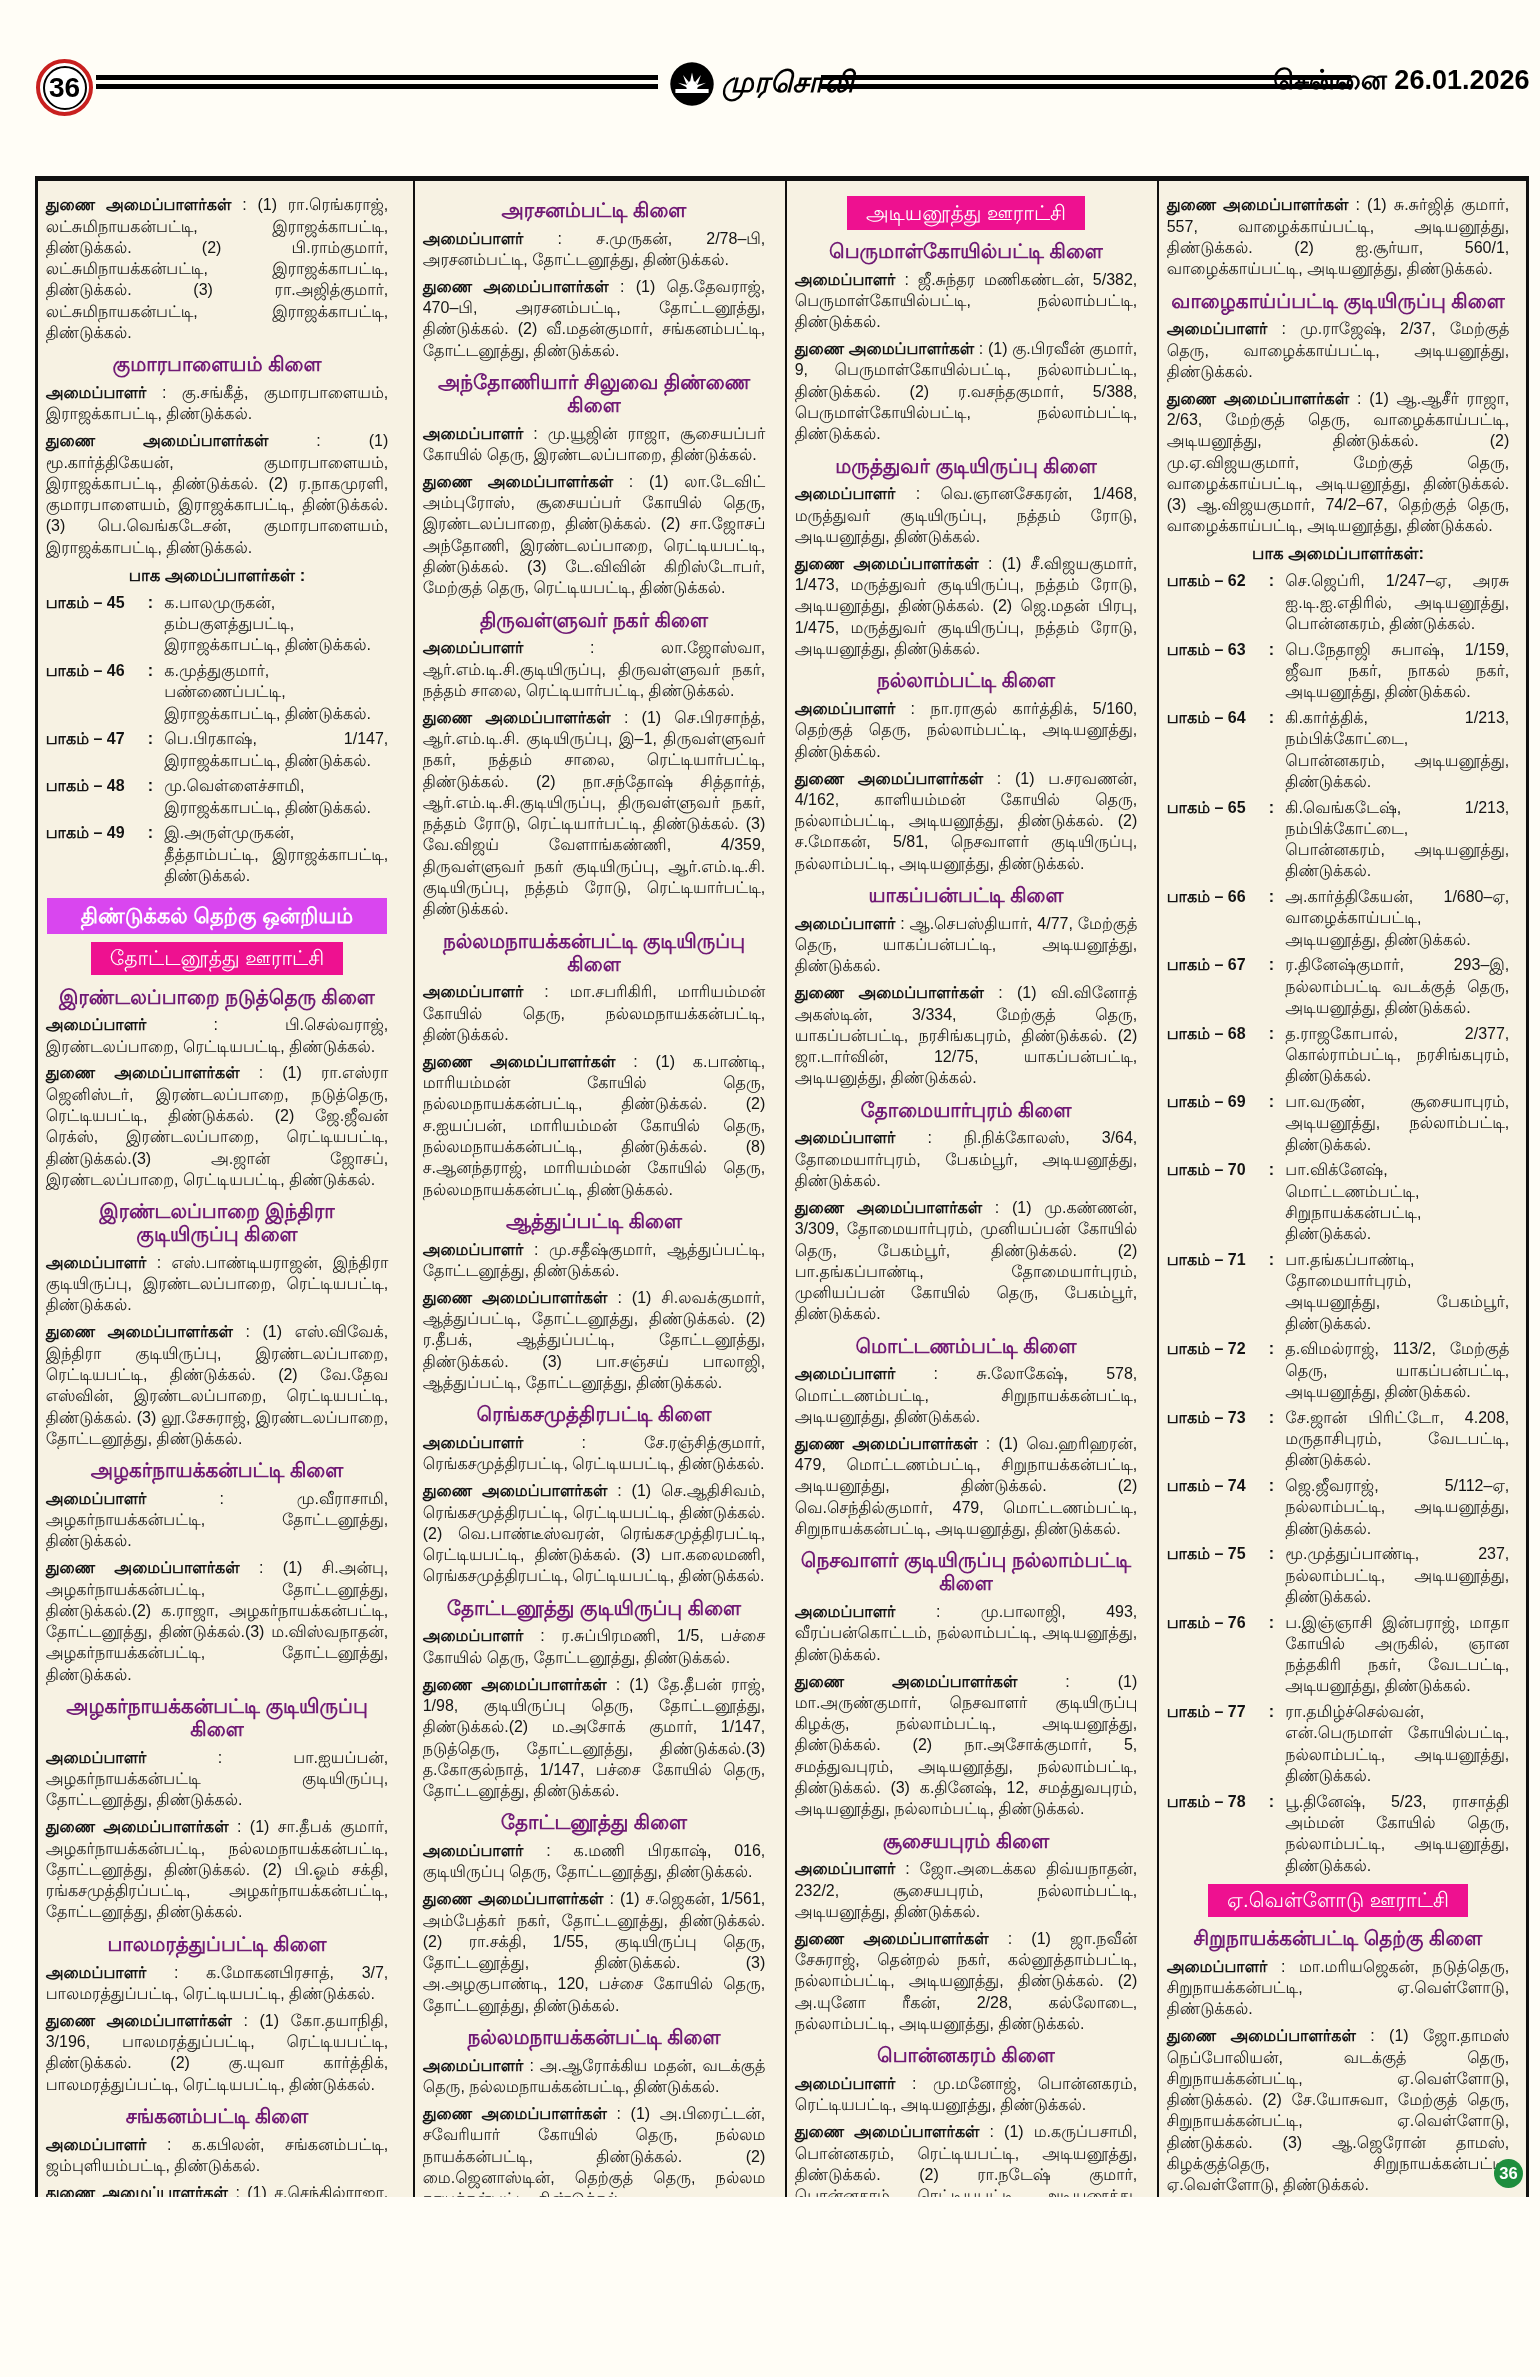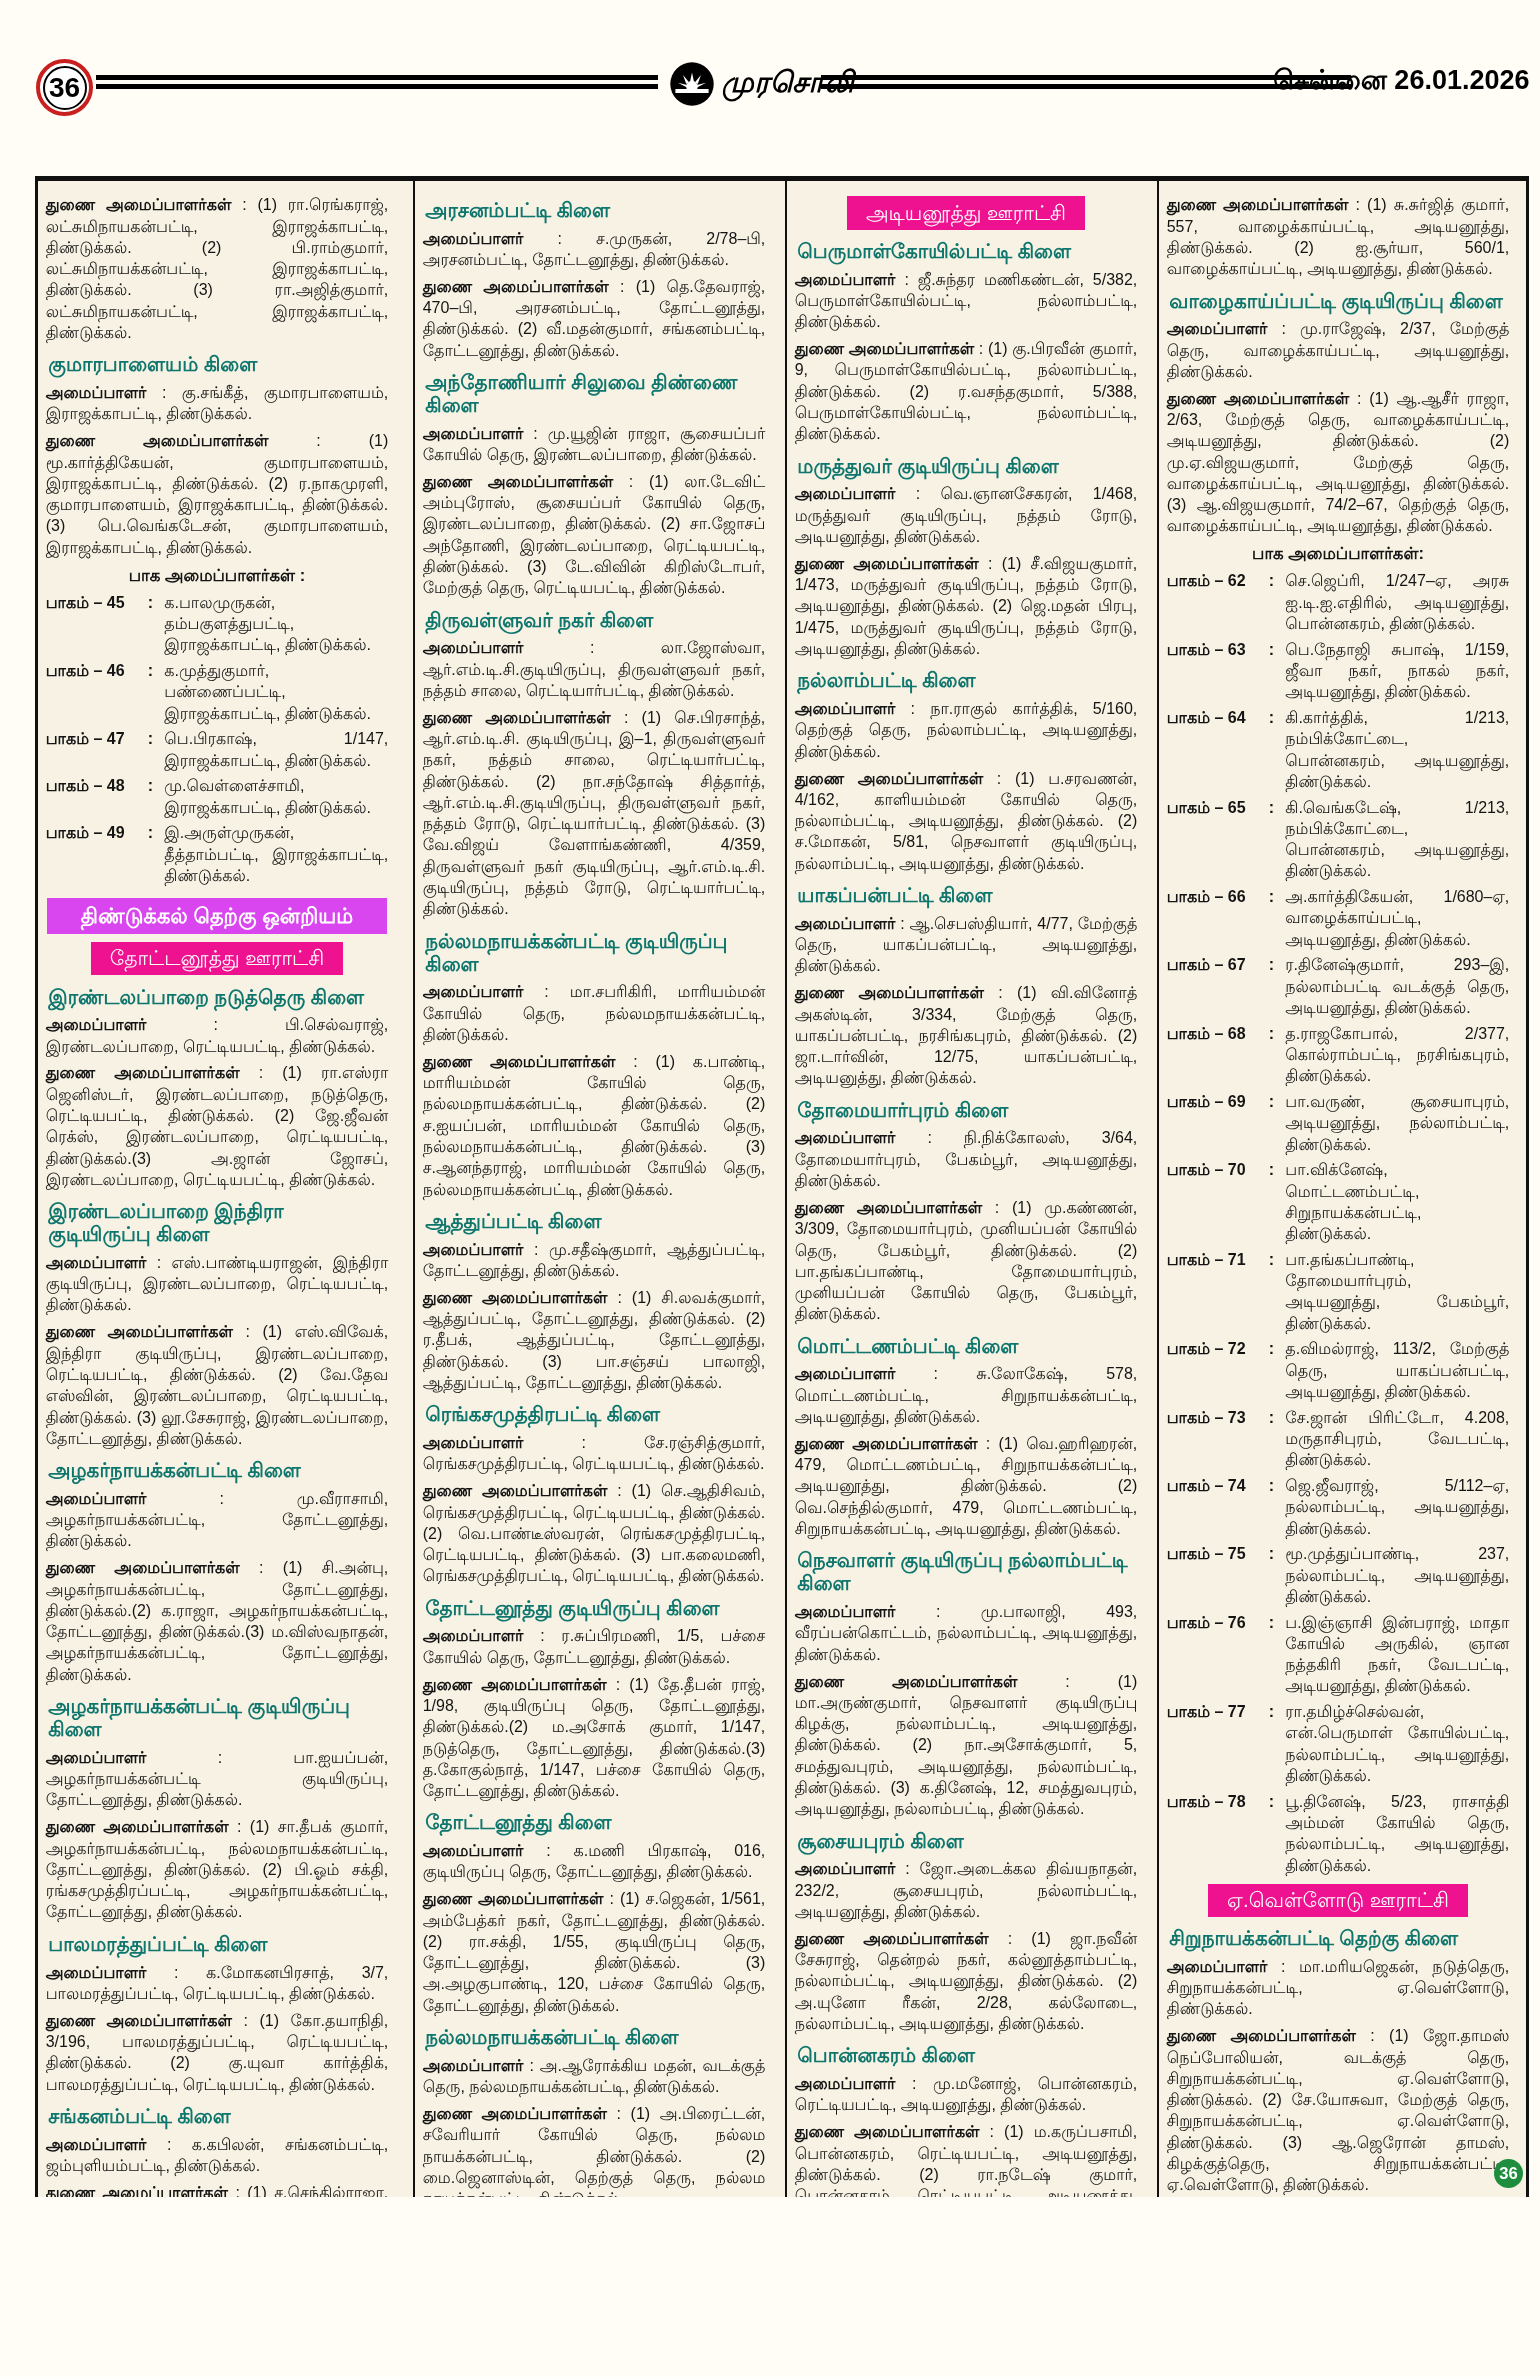--- a/index.html
+++ b/index.html
@@ -19,21 +19,21 @@
   .paper-name{font-size:29px;font-weight:700;color:#000;letter-spacing:0.6px;}
   .edition-date{position:absolute;right:11.5px;top:65px;font-size:27px;font-weight:700;color:#000;white-space:nowrap;}
   
   .frame{position:absolute;left:35px;top:176px;width:1494px;height:2160px;background:#f7f2e3;
          border:3.2px solid #111;border-top:5.7px solid #111;box-sizing:border-box;}
   .vsep{position:absolute;top:0;bottom:0;width:1.9px;background:#111;}
   .vsep1{left:375px;} .vsep2{left:747px;} .vsep3{left:1119px;}
   .col{position:absolute;top:2.6px;bottom:2.6px;width:358px;padding:5.1px 7.7px;box-sizing:border-box;overflow:hidden;}
   .col0{left:0px;} .col1{left:377px;} .col2{left:749px;} .col3{left:1121px;}
   
-  .branch{color:#0f766e;font-weight:700;font-size:20px;line-height:1.15;margin:10.2px 2.6px 5.1px;}
+  .branch{color:#701a75;font-weight:700;text-align:center;font-size:20px;line-height:1.15;margin:10.2px 2.6px 5.1px;}
   .union{background:#d946ef;color:#fff;font-weight:700;text-align:center;font-size:21px;line-height:1.2;
          padding:5.7px 2.6px;margin:11.5px 1.3px 7.7px;}
   .panchayat-wrap{text-align:center;margin:7.7px 0;}
   .panchayat{display:inline-block;background:#ee1190;color:#fff;font-weight:400;font-size:20.4px;
          padding:4.5px 19px;line-height:1.2;}
   .para{font-size:16px;line-height:1.33;text-align:justify;margin:5.7px 0;}
   .para b{font-weight:700;margin-top:48px;}
   .center-label{text-align:center;font-weight:700;font-size:16.6px;margin:7.7px 0 5.1px;}
   .ward{display:flex;font-size:16px;line-height:1.33;margin:4.5px 0;}
   .ward .no{flex:0 0 102px;font-weight:600;}
@@ -131,21 +131,21 @@
         <p class="para"><b>அமைப்பாளர்</b><span> : ச.முருகன், 2/78–பி, அரசனம்பட்டி, தோட்டனூத்து, திண்டுக்கல்.</span></p>
         <p class="para"><b>துணை அமைப்பாளர்கள்</b><span> : (1) தெ.தேவராஜ், 470–பி, அரசனம்பட்டி, தோட்டனூத்து, திண்டுக்கல். (2) வீ.மதன்குமார், சங்கனம்பட்டி, தோட்டனூத்து, திண்டுக்கல்.</span></p>
         <div class="branch">அந்தோணியார் சிலுவை திண்ணை கிளை</div>
         <p class="para"><b>அமைப்பாளர்</b><span> : மு.யூஜின் ராஜா, சூசையப்பர் கோயில் தெரு, இரண்டலப்பாறை, திண்டுக்கல்.</span></p>
         <p class="para"><b>துணை அமைப்பாளர்கள்</b><span> : (1) லா.டேவிட் அம்புரோஸ், சூசையப்பர் கோயில் தெரு, இரண்டலப்பாறை, திண்டுக்கல். (2) சா.ஜோசப் அந்தோணி, இரண்டலப்பாறை, ரெட்டியபட்டி, திண்டுக்கல். (3) டே.விவின் கிறிஸ்டோபர், மேற்குத் தெரு, ரெட்டியபட்டி, திண்டுக்கல்.</span></p>
         <div class="branch">திருவள்ளுவர் நகர் கிளை</div>
         <p class="para"><b>அமைப்பாளர்</b><span> : லா.ஜோஸ்வா, ஆர்.எம்.டி.சி.குடியிருப்பு, திருவள்ளுவர் நகர், நத்தம் சாலை, ரெட்டியார்பட்டி, திண்டுக்கல்.</span></p>
         <p class="para"><b>துணை அமைப்பாளர்கள்</b><span> : (1) செ.பிரசாந்த், ஆர்.எம்.டி.சி. குடியிருப்பு, இ–1, திருவள்ளுவர் நகர், நத்தம் சாலை, ரெட்டியார்பட்டி, திண்டுக்கல். (2) நா.சந்தோஷ் சித்தார்த், ஆர்.எம்.டி.சி.குடியிருப்பு, திருவள்ளுவர் நகர், நத்தம் ரோடு, ரெட்டியார்பட்டி, திண்டுக்கல். (3) வே.விஜய் வேளாங்கண்ணி, 4/359, திருவள்ளுவர் நகர் குடியிருப்பு, ஆர்.எம்.டி.சி. குடியிருப்பு, நத்தம் ரோடு, ரெட்டியார்பட்டி, திண்டுக்கல்.</span></p>
         <div class="branch">நல்லமநாயக்கன்பட்டி குடியிருப்பு கிளை</div>
         <p class="para"><b>அமைப்பாளர்</b><span> : மா.சபரிகிரி, மாரியம்மன் கோயில் தெரு, நல்லமநாயக்கன்பட்டி, திண்டுக்கல்.</span></p>
-        <p class="para"><b>துணை அமைப்பாளர்கள்</b><span> : (1) க.பாண்டி, மாரியம்மன் கோயில் தெரு, நல்லமநாயக்கன்பட்டி, திண்டுக்கல். (2) ச.ஐயப்பன், மாரியம்மன் கோயில் தெரு, நல்லமநாயக்கன்பட்டி, திண்டுக்கல். (3) ச.ஆனந்தராஜ், மாரியம்மன் கோயில் தெரு, நல்லமநாயக்கன்பட்டி, திண்டுக்கல்.</span></p>
+        <p class="para"><b>துணை அமைப்பாளர்கள்</b><span> : (1) க.பாண்டி, மாரியம்மன் கோயில் தெரு, நல்லமநாயக்கன்பட்டி, திண்டுக்கல். (2) ச.ஐயப்பன், மாரியம்மன் கோயில் தெரு, நல்லமநாயக்கன்பட்டி, திண்டுக்கல். (8) ச.ஆனந்தராஜ், மாரியம்மன் கோயில் தெரு, நல்லமநாயக்கன்பட்டி, திண்டுக்கல்.</span></p>
         <div class="branch">ஆத்துப்பட்டி கிளை</div>
         <p class="para"><b>அமைப்பாளர்</b><span> : மு.சதீஷ்குமார், ஆத்துப்பட்டி, தோட்டனூத்து, திண்டுக்கல்.</span></p>
         <p class="para"><b>துணை அமைப்பாளர்கள்</b><span> : (1) சி.லவக்குமார், ஆத்துப்பட்டி, தோட்டனூத்து, திண்டுக்கல். (2) ர.தீபக், ஆத்துப்பட்டி, தோட்டனூத்து, திண்டுக்கல். (3) பா.சஞ்சய் பாலாஜி, ஆத்துப்பட்டி, தோட்டனூத்து, திண்டுக்கல்.</span></p>
         <div class="branch">ரெங்கசமுத்திரபட்டி கிளை</div>
         <p class="para"><b>அமைப்பாளர்</b><span> : சே.ரஞ்சித்குமார், ரெங்கசமுத்திரபட்டி, ரெட்டியபட்டி, திண்டுக்கல்.</span></p>
         <p class="para"><b>துணை அமைப்பாளர்கள்</b><span> : (1) செ.ஆதிசிவம், ரெங்கசமுத்திரபட்டி, ரெட்டியபட்டி, திண்டுக்கல். (2) வெ.பாண்டீஸ்வரன், ரெங்கசமுத்திரபட்டி, ரெட்டியபட்டி, திண்டுக்கல். (3) பா.கலைமணி, ரெங்கசமுத்திரபட்டி, ரெட்டியபட்டி, திண்டுக்கல்.</span></p>
         <div class="branch">தோட்டனூத்து குடியிருப்பு கிளை</div>
         <p class="para"><b>அமைப்பாளர்</b><span> : ர.சுப்பிரமணி, 1/5, பச்சை கோயில் தெரு, தோட்டனூத்து, திண்டுக்கல்.</span></p>
         <p class="para"><b>துணை அமைப்பாளர்கள்</b><span> : (1) தே.தீபன் ராஜ், 1/98, குடியிருப்பு தெரு, தோட்டனூத்து, திண்டுக்கல்.(2) ம.அசோக் குமார், 1/147, நடுத்தெரு, தோட்டனூத்து, திண்டுக்கல்.(3) த.கோகுல்நாத், 1/147, பச்சை கோயில் தெரு, தோட்டனூத்து, திண்டுக்கல்.</span></p>
         <div class="branch">தோட்டனூத்து கிளை</div>

